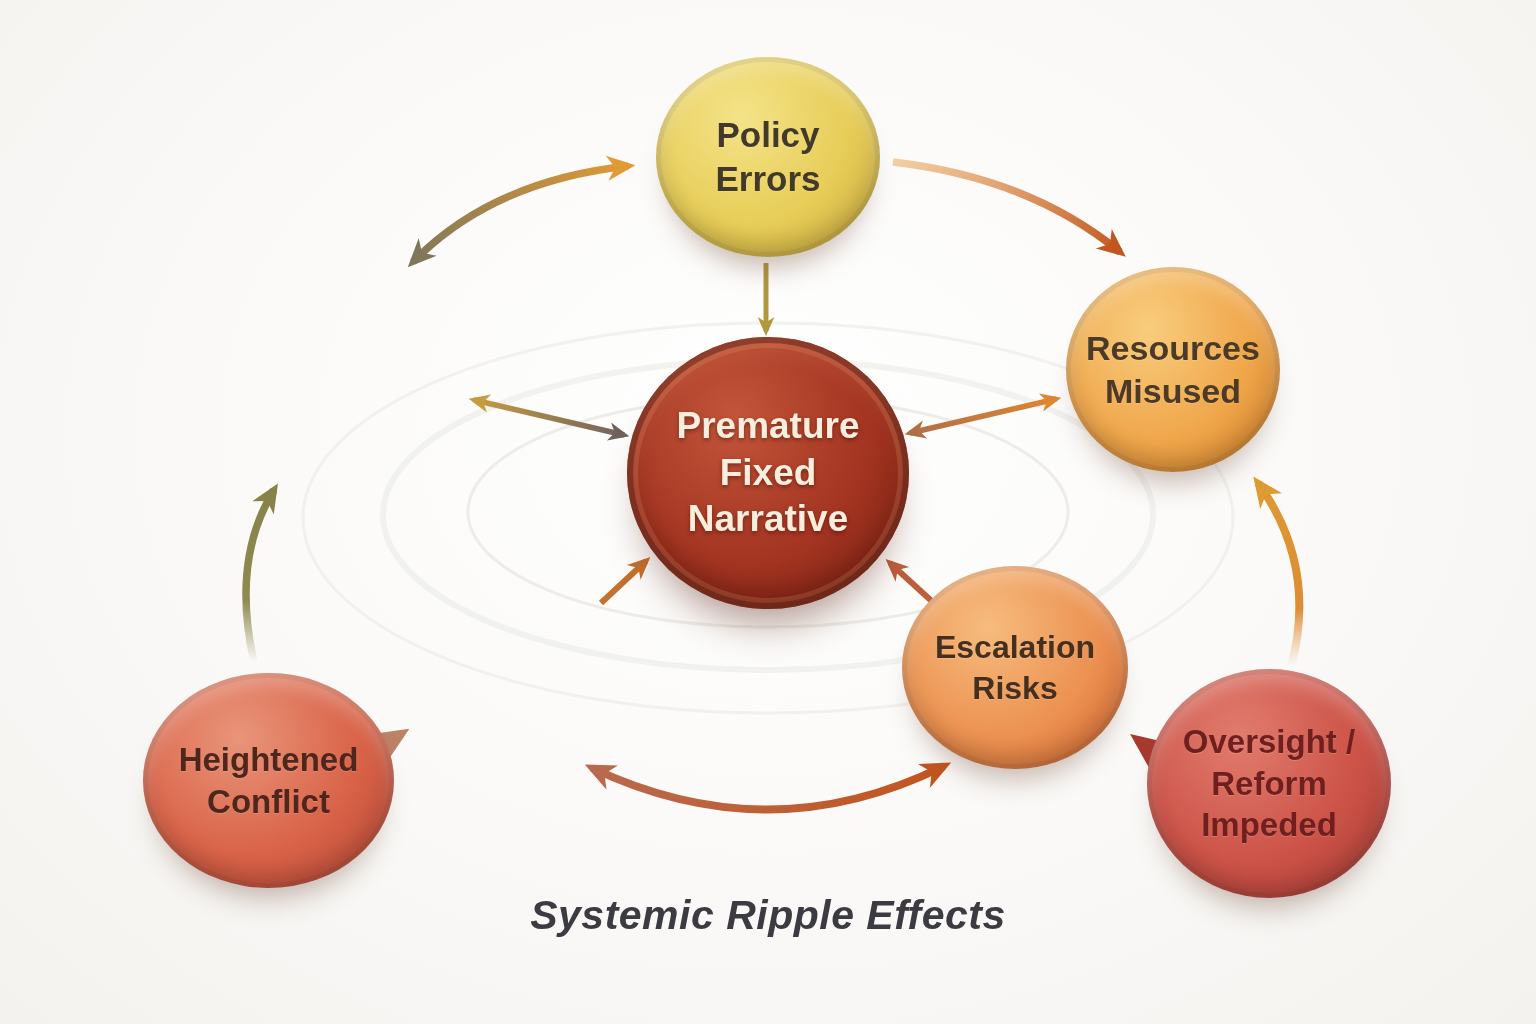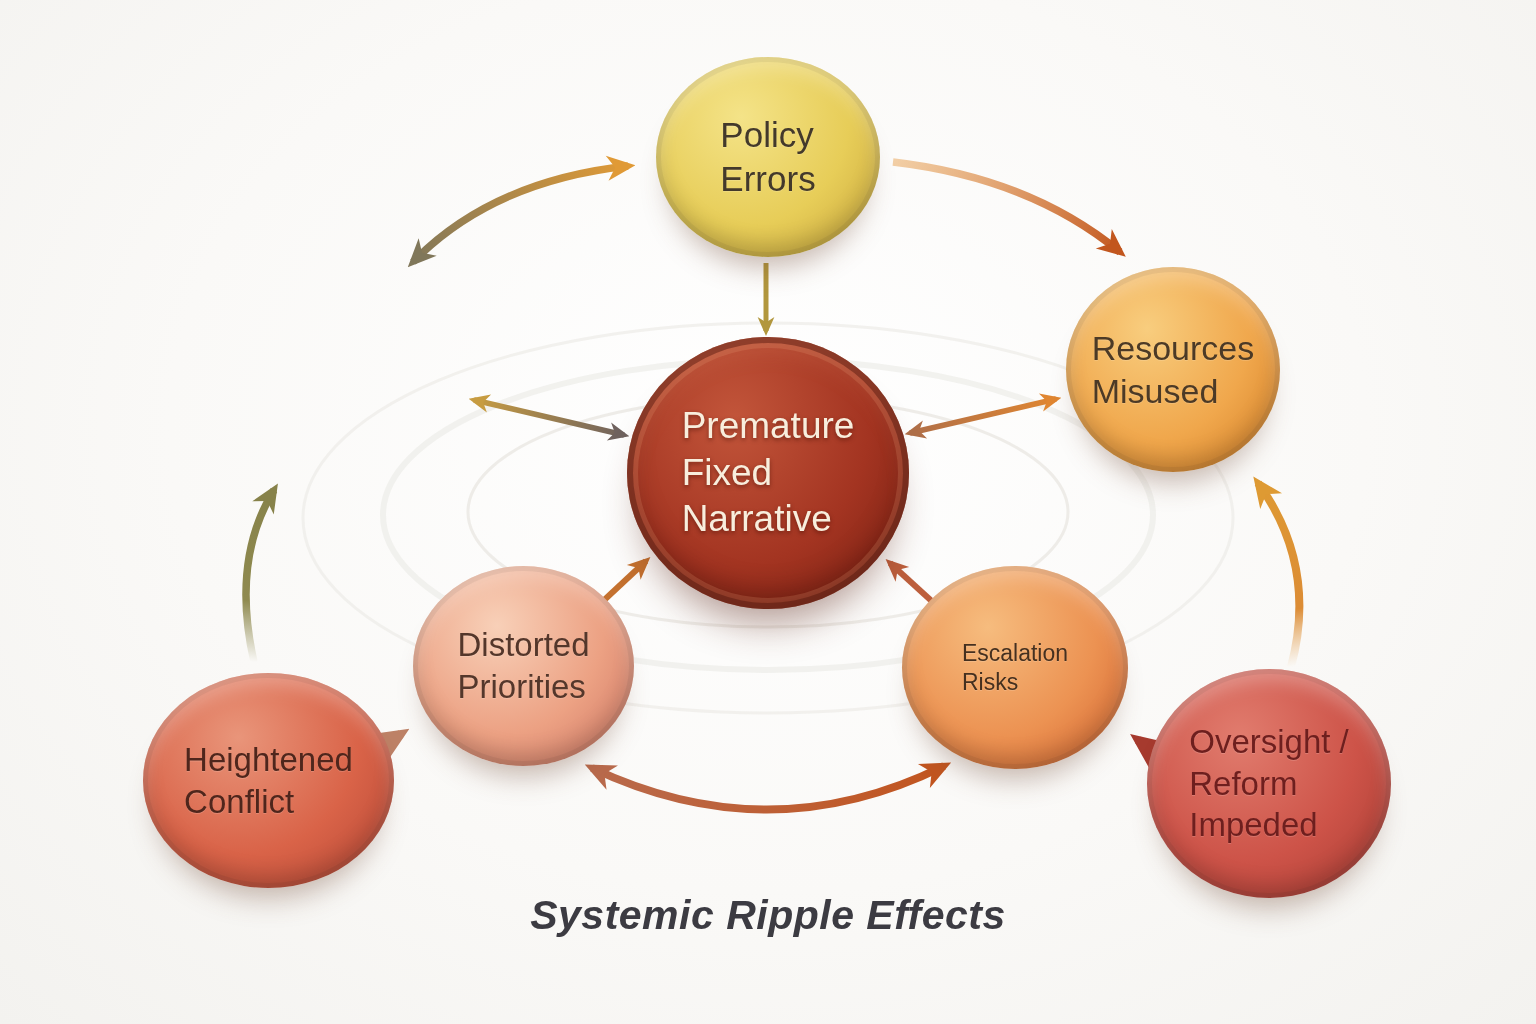--- a/index.html
+++ b/index.html
@@ -8,42 +8,42 @@
     font-family:"Liberation Sans",sans-serif;
     background:#f5f4f2;
   }
   .canvas{
     position:relative;width:1536px;height:1024px;
     background:radial-gradient(ellipse at 50% 42%, #ffffff 0%, #faf9f7 55%, #f3f2ef 100%);
   }
   svg.layer{position:absolute;left:0;top:0;width:1536px;height:1024px;z-index:1;}
   .node{
     position:absolute;z-index:2;border-radius:50%;
-    display:flex;align-items:center;justify-content:center;
-    font-weight:normal;line-height:1.26;
+    display:flex;align-items:center;justify-content:center;text-align:center;
+    font-weight:bold;line-height:1.26;
     box-shadow:
       inset 0 0 0 5px rgba(0,0,0,0.05),
       inset 0 -12px 20px rgba(0,0,0,0.18),
       inset 0 12px 18px rgba(255,255,255,0.30),
       0 24px 28px -14px rgba(110,70,50,0.38);
   }
   .node .lbl{white-space:pre-line;padding:0 10px;text-shadow:0 1px 0 rgba(255,255,255,0.15);}
   .n-policy     {left:656px; top:57px;  width:224px;height:200px;font-size:35px;}
   .n-credibility{left:254px; top:274px; width:212px;height:200px;font-size:35px;}
   .n-resources  {left:1066px;top:267px; width:214px;height:205px;font-size:34px;}
   .n-center     {left:627px; top:337px; width:282px;height:272px;font-size:37px;
     box-shadow:
       inset 0 0 0 6px rgba(80,20,10,0.45),
       inset 0 0 0 11px rgba(235,160,120,0.20),
       inset 0 -16px 26px rgba(40,5,0,0.35),
       inset 0 14px 22px rgba(255,180,140,0.18),
       0 30px 38px -16px rgba(90,35,20,0.45);}
   .n-center .lbl{text-shadow:0 2px 4px rgba(70,15,5,0.55);}
   .n-distorted  {left:413px; top:566px; width:221px;height:200px;font-size:33px;}
-  .n-escalation {left:902px; top:566px; width:226px;height:203px;font-size:23px;}
+  .n-escalation {left:902px; top:566px; width:226px;height:203px;font-size:32px;}
   .n-heightened {left:143px; top:673px; width:251px;height:215px;font-size:33px;}
   .n-oversight  {left:1147px;top:669px; width:244px;height:229px;font-size:33px;}
   .title{
     position:absolute;z-index:2;left:0;right:0;top:892px;
     text-align:center;font-size:41px;font-weight:bold;color:#3c3b42;letter-spacing:0.5px;font-style:italic;
   }
 </style>
 </head>
 <body>
 
@@ -160,24 +160,20 @@
   </div>
   <div class="node n-center" style="background: radial-gradient(at 38% 30%, rgb(194, 85, 58) 0%, rgb(163, 52, 33) 55%, rgb(116, 29, 16) 100%); color: rgb(248, 238, 221);">
     <span class="lbl">Premature
 Fixed
 Narrative</span>
   </div>
   <div class="node n-resources" style="background: radial-gradient(at 38% 30%, rgb(248, 205, 126) 0%, rgb(240, 167, 76) 55%, rgb(208, 122, 34) 100%); color: rgb(76, 58, 38);">
     <span class="lbl">Resources
 Misused</span>
   </div>
-  <div class="node n-distorted" style="background: radial-gradient(at 38% 30%, rgb(248, 208, 184) 0%, rgb(236, 161, 131) 55%, rgb(203, 114, 96) 100%); color: rgb(84, 55, 43);">
-    <span class="lbl">Distorted
-Priorities</span>
-  </div>
   <div class="node n-escalation" style="background: radial-gradient(at 38% 30%, rgb(246, 188, 126) 0%, rgb(236, 146, 82) 55%, rgb(207, 95, 44) 100%); color: rgb(69, 48, 31);">
     <span class="lbl">Escalation
 Risks</span>
   </div>
   <div class="node n-heightened" style="background: radial-gradient(at 38% 30%, rgb(233, 149, 122) 0%, rgb(217, 99, 72) 55%, rgb(178, 68, 51) 100%); color: rgb(79, 38, 28);">
     <span class="lbl">Heightened
 Conflict</span>
   </div>
   <div class="node n-oversight" style="background: radial-gradient(at 38% 30%, rgb(225, 124, 110) 0%, rgb(205, 83, 72) 55%, rgb(164, 58, 49) 100%); color: rgb(110, 31, 30);">
     <span class="lbl">Oversight /

